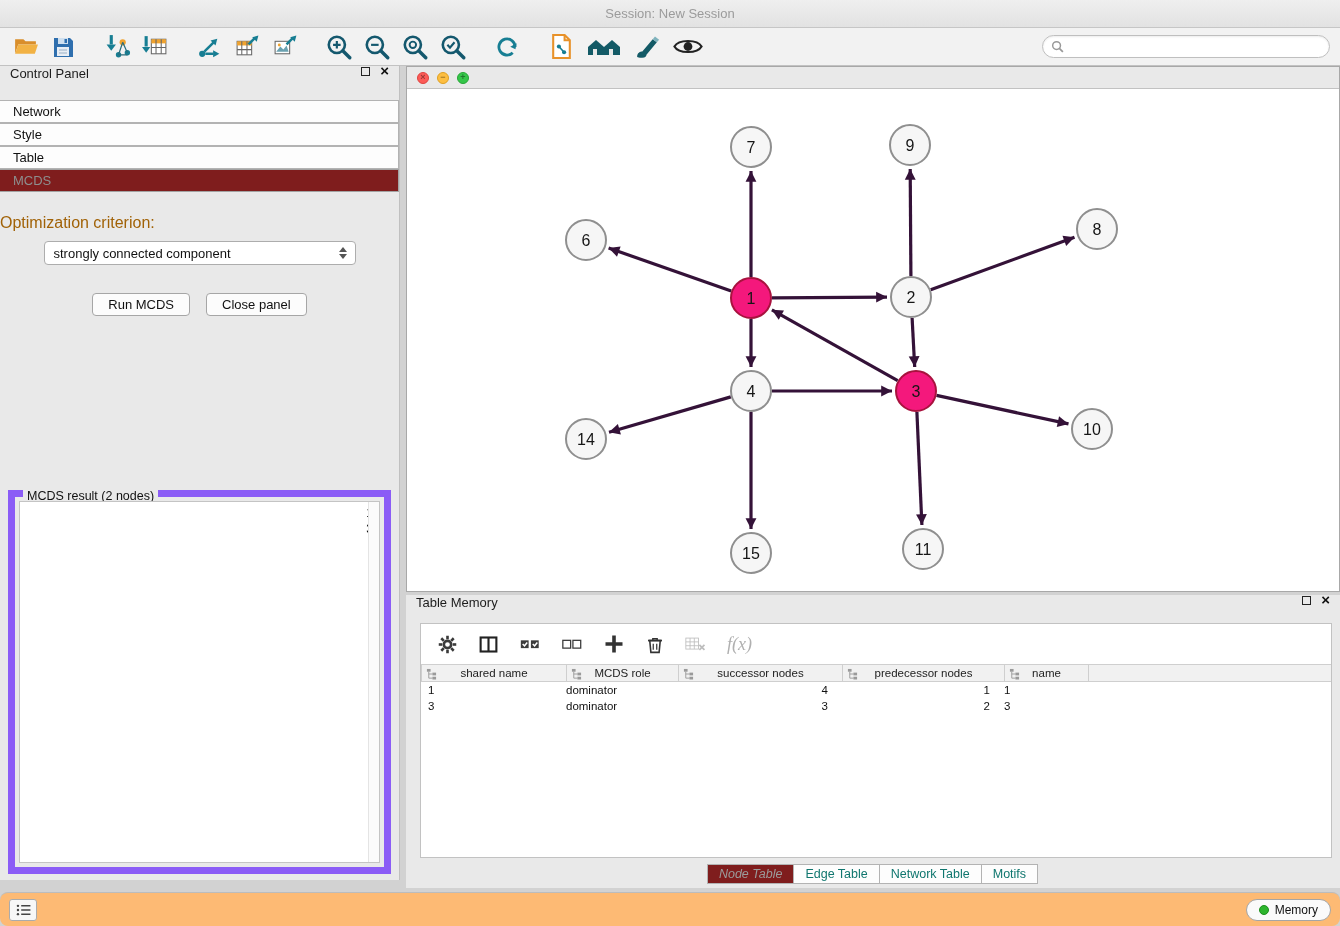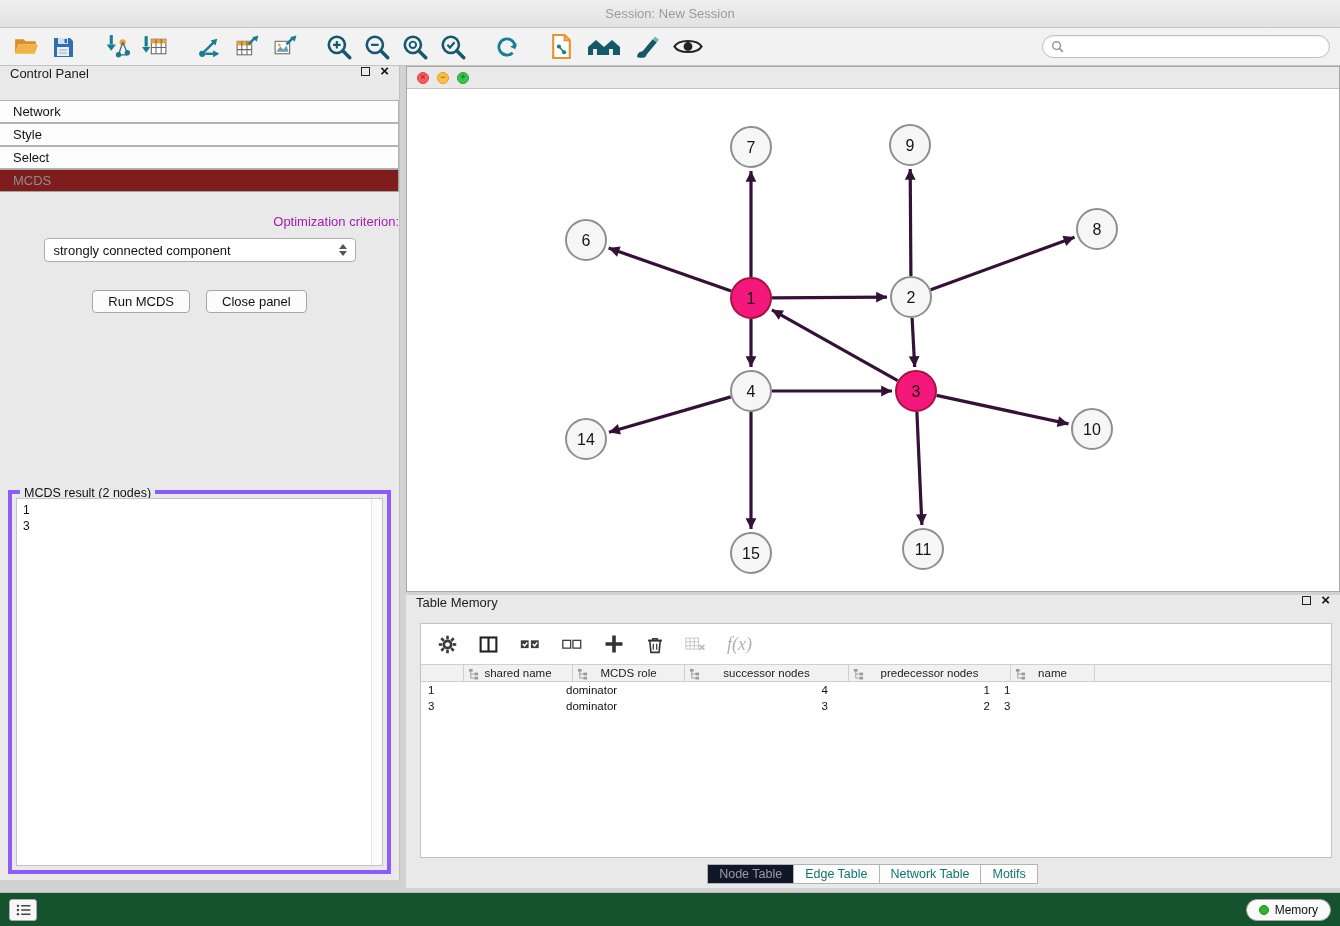--- a/index.html
+++ b/index.html
@@ -26,33 +26,33 @@
     background:#e9e9e9; border-right:1px solid #c0c0c0; }
   .panel-header { height:28px; display:flex; align-items:flex-start; padding:0 10px; font-size:13px; color:#1c1c1c; }
   .win-btns { margin-left:auto; display:flex; align-items:center; gap:10px; }
   .sq { width:9px; height:9px; border:1.5px solid #222; display:inline-block; }
   .xbtn { font-size:15px; font-weight:bold; color:#111; line-height:10px; }
 
   .cp-tabs { display:flex; justify-content:center; margin-top:6px;flex-direction:column; }
   .cp-tab { background:#fdfdfd; border:1px solid #b3b3b3; padding:3px 13px; font-size:13px; margin-left:-1px; color:#111; }
   .cp-tab.active { background:#7f1d1d; color:#8e8e8e; border-color:#a3a3a3; }
 
-  .opt-label { text-align:right; margin-top:22px; font-size:13px; color:#a21caf; }
+  .opt-label { text-align:left; margin-top:22px; font-size:16px; color:#a16207; }
   .dropdown { margin:9px auto 0; width:312px; height:24px; background:#fff; border:1px solid #adadad;
     border-radius:4px; display:flex; align-items:center; padding:0 6px 0 9px; font-size:13px; color:#111; }
   .spin { margin-left:auto; display:flex; flex-direction:column; gap:2px; padding:0 2px; }
   .spin i { width:0; height:0; border-left:4px solid transparent; border-right:4px solid transparent; display:block; }
   .spin .up { border-bottom:5px solid #555; }
   .spin .dn { border-top:5px solid #555; }
 
   .cp-buttons { display:flex; justify-content:center; gap:16px; margin-top:28px; }
   .btn { background:#fcfcfc; border:1px solid #a6a6a6; border-radius:4px; padding:3px 15px; font-size:13px; color:#111; }
 
   .result-fieldset { position:absolute; left:8px; right:8px; top:424px; bottom:6px;
-    border:4px solid #8b5cf6; padding:4px; }
+    border:7px solid #8b5cf6; padding:4px;text-align:right; }
   .result-legend { position:absolute; top:-8px; left:8px; background:#e9e9e9; padding:0 4px; font-size:12.5px; color:#111; }
   .result-box { width:100%; height:100%; background:#fff; border:1px solid #c4c4c4; position:relative;
     font-size:12px; color:#111; padding:3px 6px; line-height:16px; overflow:hidden; }
   .result-scroll { position:absolute; right:0; top:0; bottom:0; width:11px; border-left:1px solid #e4e4e4; background:#fbfbfb; }
 
   
   .network-window { position:absolute; left:406px; top:66px; width:934px; height:526px;
     background:#fff; border:1px solid #a8a8a8; }
   .nw-titlebar { height:22px; background:#e9e9e9; border-bottom:1px solid #c2c2c2;
     display:flex; align-items:center; position:relative; }
@@ -75,25 +75,25 @@
   .thead { display:flex; height:18px; background:#f1f1f1; border-top:1px solid #cfcfcf; border-bottom:1px solid #cfcfcf; }
   .th { position:relative; display:flex; align-items:center; justify-content:center;
     font-size:11.5px; color:#222; border-right:1px solid #cfcfcf; flex:none; }
   .th:first-child { border-left:1px solid #cfcfcf; }
   .th svg { position:absolute; left:4px; top:3px; }
   .trow { display:flex; height:16px; align-items:center; }
   .td { font-size:11.5px; color:#111; padding:0 7px; flex:none; }
 
   .tp-tabs { position:absolute; left:0; right:0; bottom:4px; display:flex; justify-content:center; }
   .tp-tab { background:#fdfdfd; border:1px solid #b3b3b3; padding:2px 11px; font-size:12.5px; margin-left:-1px; color:#0f766e; }
-  .tp-tab.active { background:#0f172a; color:#9b9b9b; }
+  .tp-tab.active { background:#7f1d1d; color:#9b9b9b;font-style:italic; }
 
   
-  .statusbar { position:absolute; left:0; bottom:0; width:1340px; height:34px; background:#14532d;
-    border-top:1px solid #bcbcbc; display:flex; align-items:center; padding:0 9px; }
+  .statusbar { position:absolute; left:0; bottom:0; width:1340px; height:34px; background:#fdba74;
+    border-top:1px solid #bcbcbc; display:flex; align-items:center; padding:0 9px;border-radius:8px; }
   .menu-btn { width:28px; height:22px; background:#f7f7f7; border:1px solid #ababab; border-radius:3px;
     display:flex; align-items:center; justify-content:center; }
   .memory-btn { margin-left:auto; height:22px; display:flex; align-items:center; gap:6px;
     background:#fafafa; border:1px solid #a5a5a5; border-radius:11px; padding:0 12px; font-size:12px; color:#111; }
   .memdot { width:10px; height:10px; border-radius:50%; background:#2db52d; border:1px solid #1d8f1d; }
 </style>
 </head>
 <body>
 
 <div class="titlebar">
@@ -256,21 +256,21 @@
     <span>Control Panel</span>
     <span class="win-btns">
       <span class="sq"></span>
       <span class="xbtn">×</span>
     </span>
   </div>
 
   <div class="cp-tabs">
       <span class="cp-tab">Network</span>
       <span class="cp-tab">Style</span>
-      <span class="cp-tab">Select</span>
+      <span class="cp-tab">Table</span>
       <span class="cp-tab active">MCDS</span>
     </div>
 
   <div class="opt-label">Optimization criterion:</div>
 
   <div class="dropdown">
     <span>strongly connected component</span>
     <span class="spin">
         <i class="up"></i>
         <i class="dn"></i>
@@ -411,21 +411,21 @@
         <svg width="22" height="18" viewBox="0 0 26 20">
           <rect x="1" y="3" width="15" height="13" fill="#fff" stroke="#bdbdbd"></rect>
           <path d="M1 7.5h15M1 12h15M6 3v13M11 3v13" stroke="#bdbdbd"></path>
           <path d="M17 11l6 6M23 11l-6 6" stroke="#bdbdbd" stroke-width="2"></path>
         </svg>
       </span>
       <span class="fx">f(x)</span>
     </div>
 
     <div class="thead">
-        <div class="th" style="width: 110px; margin-left: 42px;">
+        <div class="th" style="width: 146px;">
           <svg width="11" height="12" viewBox="0 0 12 13">
             <g fill="#9a9a9a">
               <rect x="1" y="1" width="4" height="3"></rect>
               <rect x="7" y="5" width="4" height="3"></rect>
               <rect x="7" y="9.5" width="4" height="3"></rect>
             </g>
             <path d="M3 4v7h4M3 6.5h4" stroke="#9a9a9a" fill="none"></path>
           </svg>
           <span>shared name</span>
         </div>

